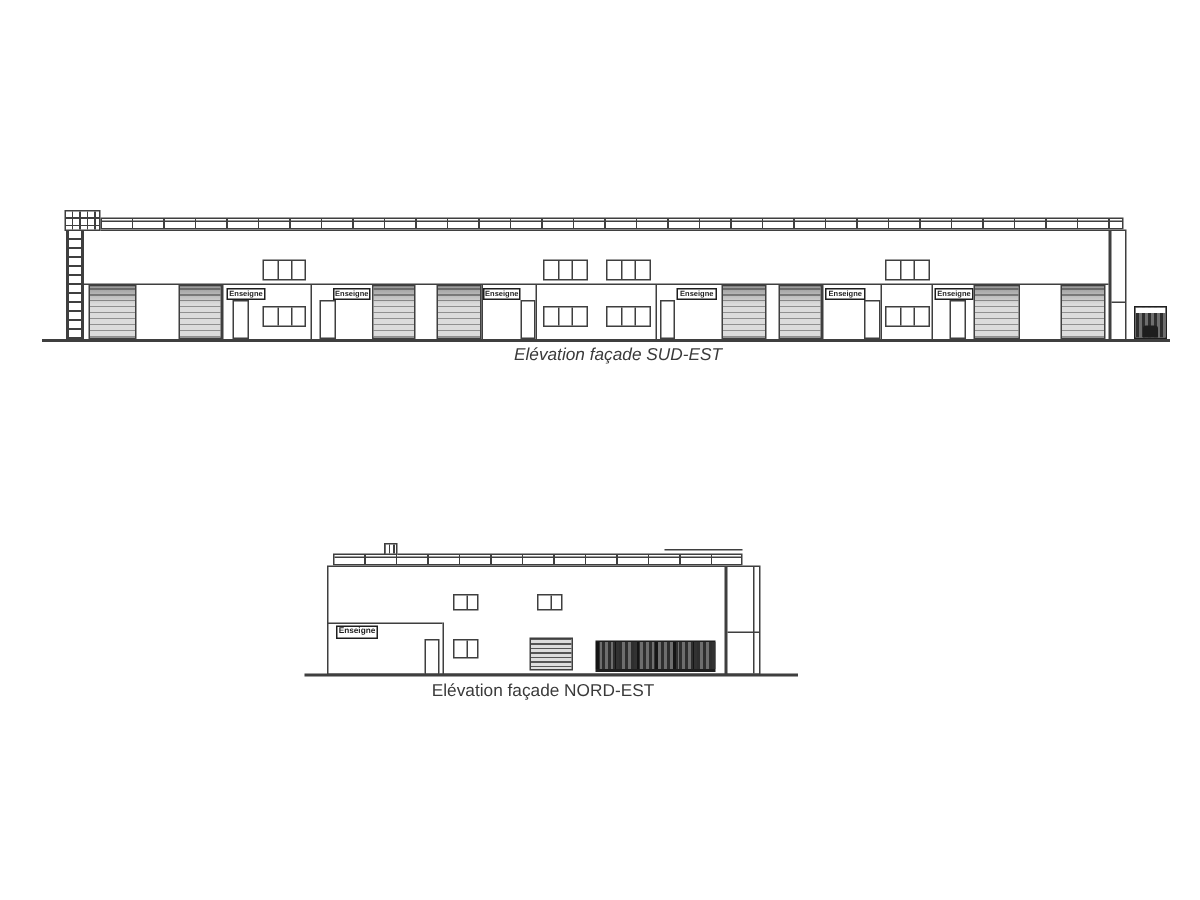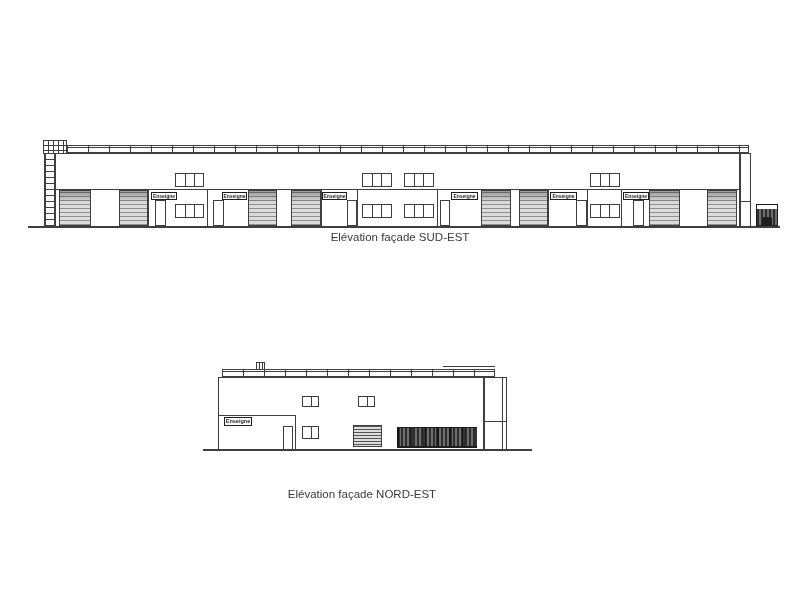--- a/index.html
+++ b/index.html
@@ -160,21 +160,21 @@
     <div class="abs w3" style="left:362px;top:204px;width:30px;height:14px;"></div>
     <div class="abs w3" style="left:404px;top:204px;width:30px;height:14px;"></div>
     <div class="abs w3" style="left:590px;top:204px;width:30px;height:14px;"></div>
 
     <div class="abs corner" style="left:740px;top:153px;width:11px;height:74px;"></div>
 
     <div class="abs bin" style="left:756px;top:204px;width:22px;height:22px;"></div>
 
     <div class="abs ground" style="left:28px;top:226px;width:752px;"></div>
 
-    <div class="abs title" style="left:300px;top:231px;width:200px;">Elévation façade SUD-EST</div>
+    <div class="abs title" style="left:312px;top:231px;width:200px;font-style:italic;">Elévation façade SUD-EST</div>
   </div>
 
   <div>
 
     <div class="abs outline" style="left:218px;top:377px;width:266px;height:73px;"></div>
 
     <div class="abs colret" style="left:484px;top:377px;width:23px;height:73px;"></div>
 
     <div class="abs band" style="left:222px;top:369px;width:273px;height:8px;"></div>
     <div class="abs hline" style="left:443px;top:366px;width:52px;"></div>
@@ -193,16 +193,16 @@
     <div class="abs w2" style="left:302px;top:396px;width:17px;height:11px;"></div>
     <div class="abs w2" style="left:358px;top:396px;width:17px;height:11px;"></div>
     <div class="abs w2" style="left:302px;top:426px;width:17px;height:13px;"></div>
 
     <div class="abs louver" style="left:353px;top:425px;width:29px;height:22px;"></div>
 
     <div class="abs fence" style="left:397px;top:427px;width:80px;height:21px;"></div>
 
     <div class="abs ground" style="left:203px;top:449px;width:329px;"></div>
 
-    <div class="abs title" style="left:262px;top:455px;width:200px;margin-top:33px;">Elévation façade NORD-EST</div>
+    <div class="abs title" style="left:262px;top:455px;width:200px;">Elévation façade NORD-EST</div>
   </div>
 
 </div>
 
 </body></html>

